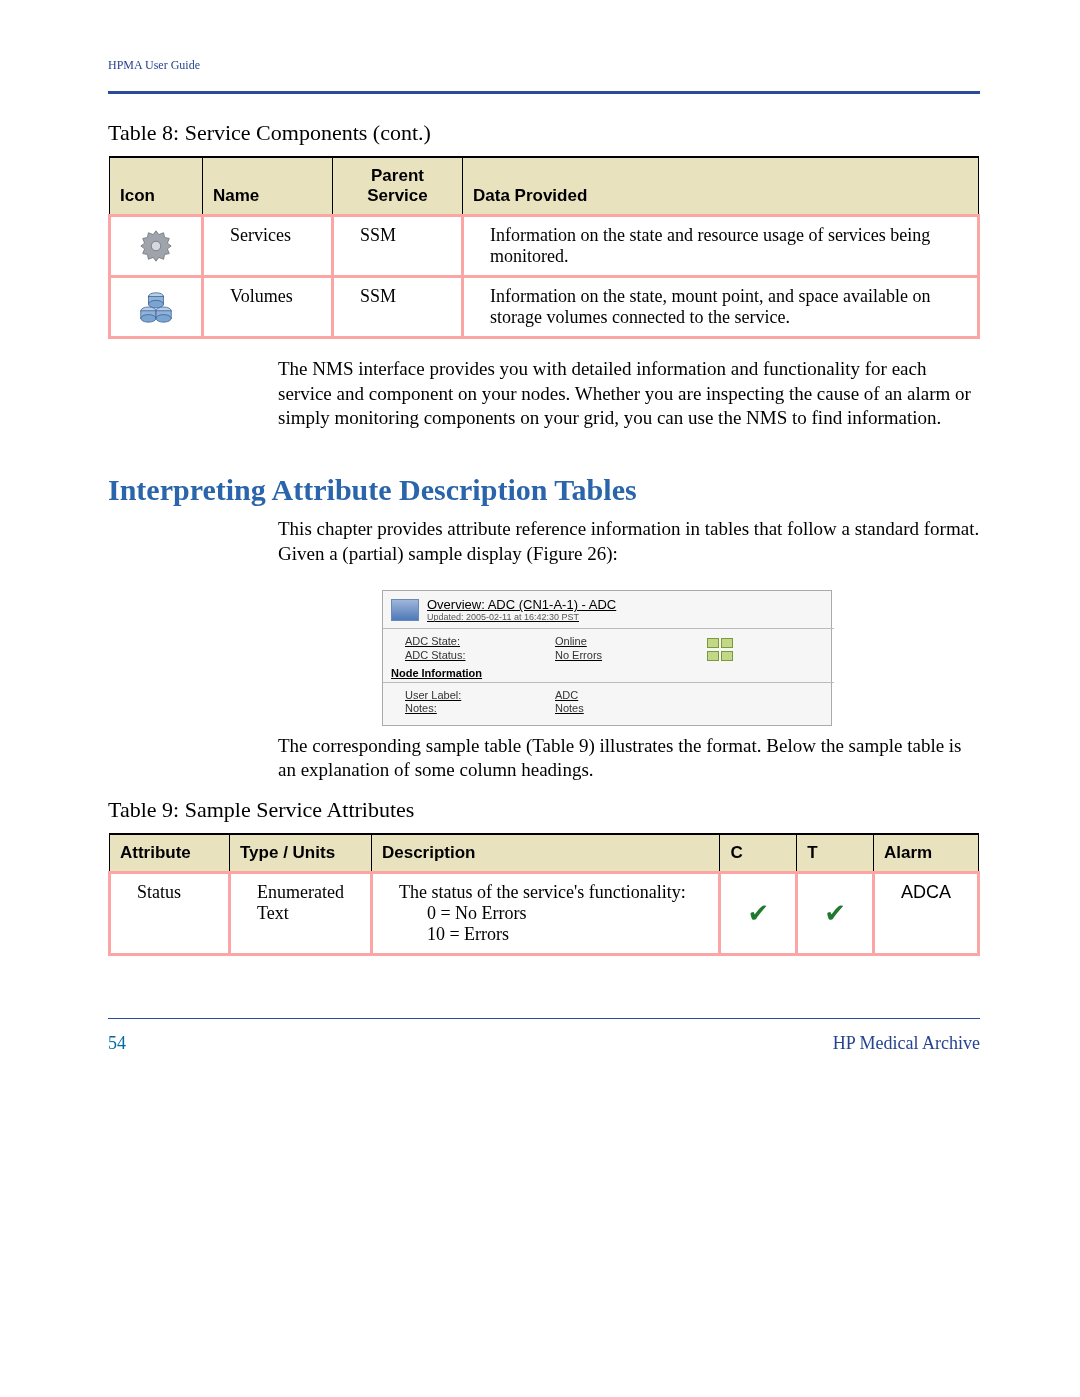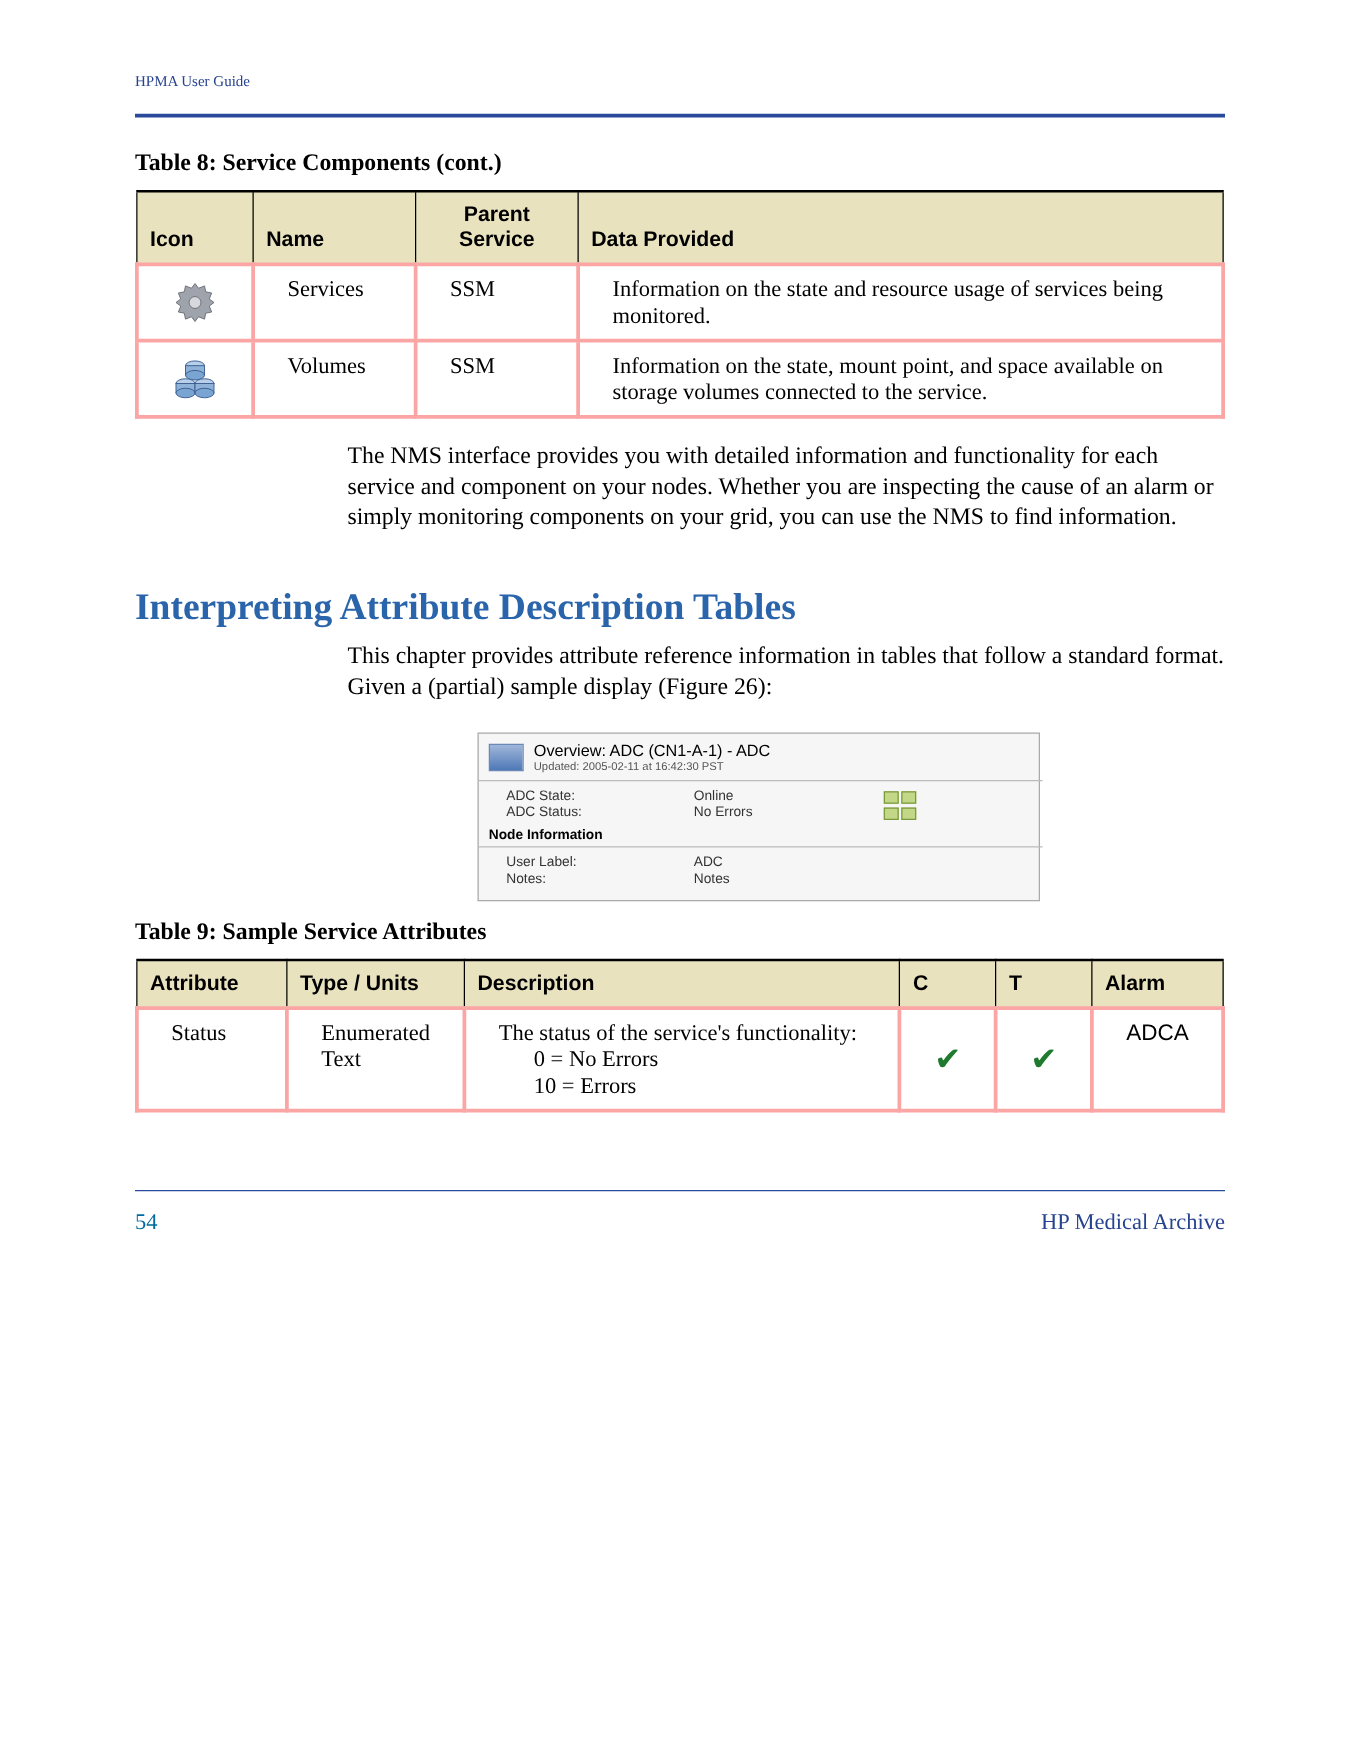--- a/index.html
+++ b/index.html
@@ -23,22 +23,22 @@
     border: none;
     border-top: 3px solid #2a4b9b;
     margin: 0 0 26px 0;
   }
   .footer-rule {
     border: none;
     border-top: 1px solid #2a4b9b;
     margin: 0 0 14px 0;
   }
   .table-caption {
-    font-weight: bold;
-    font-size: 19px;
+    font-weight: normal;
+    font-size: 22px;
     margin: 6px 0 10px 0;
   }
   table.data {
     border-collapse: collapse;
     width: 100%;
     font-size: 18px;
     border-top: 2.5px solid #000;
     border-bottom: 2.5px solid #000;
   }
   table.data th {
@@ -74,20 +74,21 @@
   }
   .figure-wrap {
     margin: 24px 0 4px 274px;
     width: 450px;
   }
   .fig-box {
     border: 1px solid #aaa;
     background: #f6f6f6;
     padding: 6px 5px 10px 8px;
     font-family: Arial, Helvetica, sans-serif;
+    text-decoration: underline;
   }
   .fig-title-row { display: flex; align-items: flex-start; gap: 8px; }
   .fig-icon {
     width: 28px; height: 22px; background: linear-gradient(#9fb6d9,#4f79b8);
     border: 1px solid #6b89b7; flex-shrink: 0; margin-top: 2px;
   }
   .fig-title { font-size: 13px; font-weight: normal; }
   .fig-sub { font-size: 9px; color: #555; }
   .fig-rule { border: none; border-top: 1px solid #bbb; margin: 6px -8px; }
   .fig-row { display: flex; font-size: 11px; color: #333; margin: 1px 14px; }
@@ -219,20 +220,21 @@
         <span class="lab">User Label:</span>
         <span class="val">ADC</span>
       </div>
       <div class="fig-row">
         <span class="lab">Notes:</span>
         <span class="val">Notes</span>
       </div>
     </div>
   </div>
 
+  <p class="body-para" style="margin-top:8px">The corresponding sample table (Table 9) illustrates the format. Below the sample table is an explanation of some column headings.</p>
 
   <div class="table-caption" style="margin-top:14px">Table 9: Sample Service Attributes</div>
   <table class="data">
     <thead>
       <tr>
         <th class="col-attr">Attribute</th>
         <th class="col-type">Type / Units</th>
         <th class="col-desc">Description</th>
         <th class="col-c">C</th>
         <th class="col-t">T</th>

